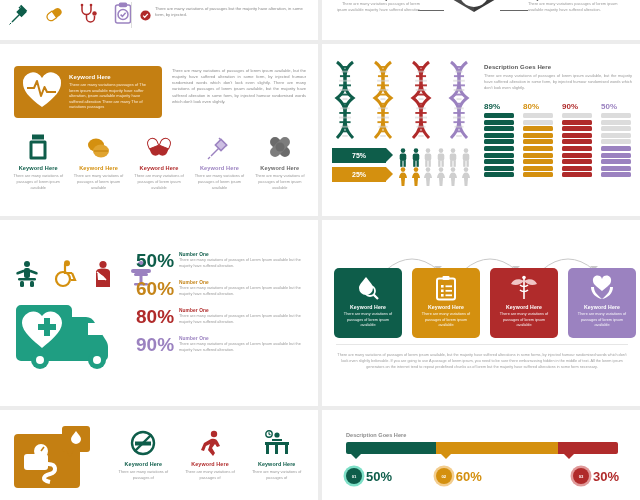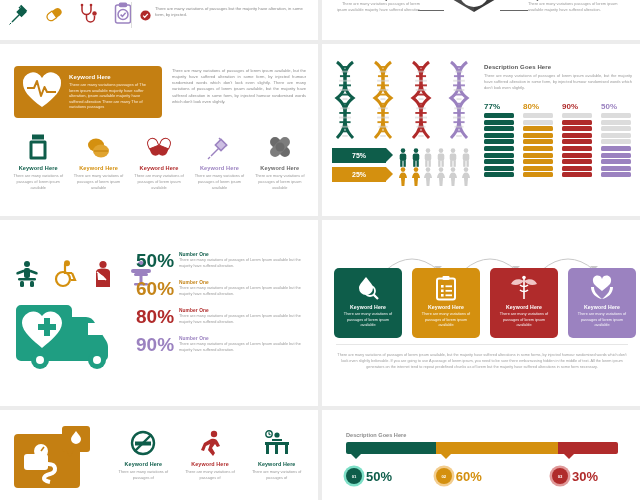--- a/index.html
+++ b/index.html
@@ -368,21 +368,21 @@
         </svg>
       </div>
 
     <div class="desc">
       <div class="kw">Description Goes Here</div>
       <p>There are many variations of passages of lorem ipsum available, but the majority have suffered alteration in some form, by injected humour randomised words which don't look even slightly.</p>
     </div>
 
     <div class="stacks" id="stacks">
         <div class="stack">
-          <div class="pct" style="color: rgb(14, 93, 74);">77%</div>
+          <div class="pct" style="color: rgb(14, 93, 74);">89%</div>
           <div class="seg" style="background: rgb(14, 93, 74);"></div>
           <div class="seg" style="background: rgb(14, 93, 74);"></div>
           <div class="seg" style="background: rgb(14, 93, 74);"></div>
           <div class="seg" style="background: rgb(14, 93, 74);"></div>
           <div class="seg" style="background: rgb(14, 93, 74);"></div>
           <div class="seg" style="background: rgb(14, 93, 74);"></div>
           <div class="seg" style="background: rgb(14, 93, 74);"></div>
           <div class="seg" style="background: rgb(14, 93, 74);"></div>
           <div class="seg" style="background: rgb(14, 93, 74);"></div>
           <div class="seg" style="background: rgb(14, 93, 74);"></div>
@@ -772,21 +772,21 @@
       </div>
     <div class="marks" id="tmarks">
         <div class="mark" style="left: 0px; top: 6px;">
           <div class="circ" style="background:#0e5d4a;box-shadow:0 0 0 2.5px #7fe0c8">01</div>
           <div class="mpct" style="color:#0e5d4a">50%</div>
         </div>
         <div class="mark" style="left: 89.76px; top: 6px;">
           <div class="circ" style="background:#d4900f;box-shadow:0 0 0 2.5px #f3cd8e">02</div>
           <div class="mpct" style="color:#d4900f">60%</div>
         </div>
-        <div class="mark" style="left: 206px; top: 6px;">
+        <div class="mark" style="left: 227px; top: 6px;">
           <div class="circ" style="background:#b02b2b;box-shadow:0 0 0 2.5px #e09a9a">03</div>
           <div class="mpct" style="color:#b02b2b">30%</div>
         </div>
       </div>
   <div class="nub" style="left: 29.44px; border-top: 5px solid rgb(14, 93, 74);"></div>
       <div class="nub" style="left: 119.2px; border-top: 5px solid rgb(212, 144, 15);"></div>
       <div class="nub" style="left: 241.6px; border-top: 5px solid rgb(176, 43, 43);"></div>
     </div>
 
 </div>

